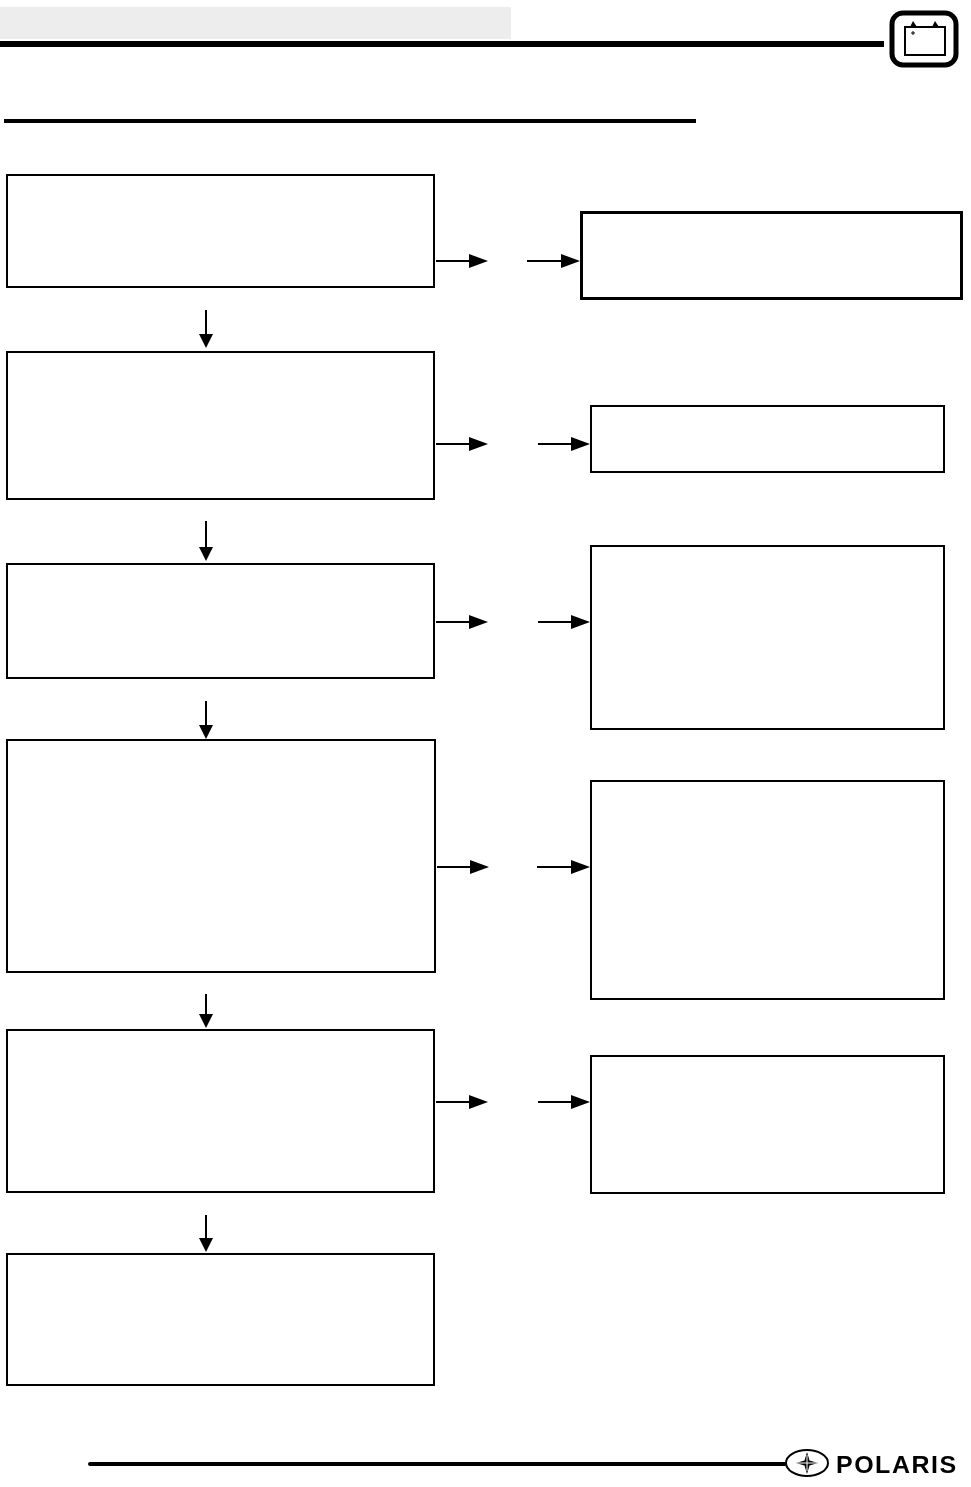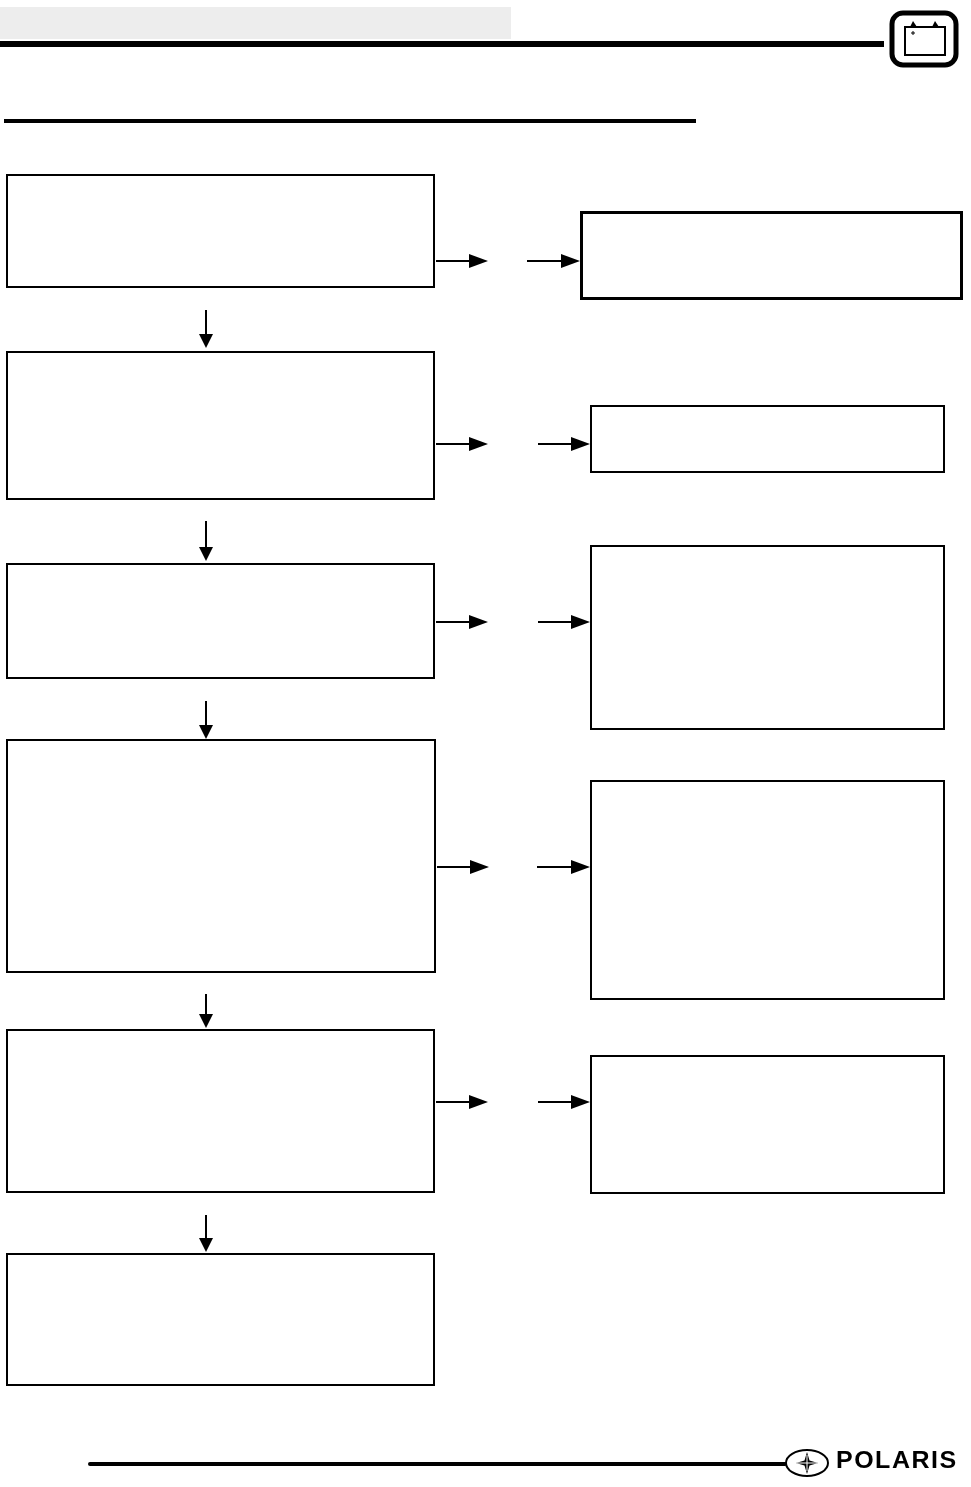--- a/index.html
+++ b/index.html
@@ -17,21 +17,21 @@
   .harrow{position:absolute;height:14px;}
   .harrow .shaft{position:absolute;left:0;right:16px;top:6px;height:2px;background:#000;}
   .harrow .head{position:absolute;right:0;top:0;width:0;height:0;
     border-top:7px solid transparent;border-bottom:7px solid transparent;border-left:19px solid #000;}
   
   .varrow{position:absolute;width:16px;}
   .varrow .shaft{position:absolute;left:7px;top:0;bottom:12px;width:2px;background:#000;}
   .varrow .head{position:absolute;left:1px;bottom:0;width:0;height:0;
     border-left:7px solid transparent;border-right:7px solid transparent;border-top:14px solid #000;}
   .footer-rule{left:88px;top:1462px;width:699px;height:4px;background:#000;border-radius:2px;}
-  .logo{left:784px;top:1448px;width:182px;height:34px;display:flex;align-items:flex-start;gap:6px;}
+  .logo{left:784px;top:1448px;width:182px;height:34px;display:flex;align-items:center;gap:6px;}
   .wordmark{font-weight:bold;font-size:25px;letter-spacing:1.5px;line-height:1;
     font-family:"Liberation Sans",sans-serif;transform:scaleY(0.92);}
 </style>
 </head>
 <body>
 
 <div class="page">
 
   <div class="abs header-bar"></div>
   <div class="abs header-rule"></div>

